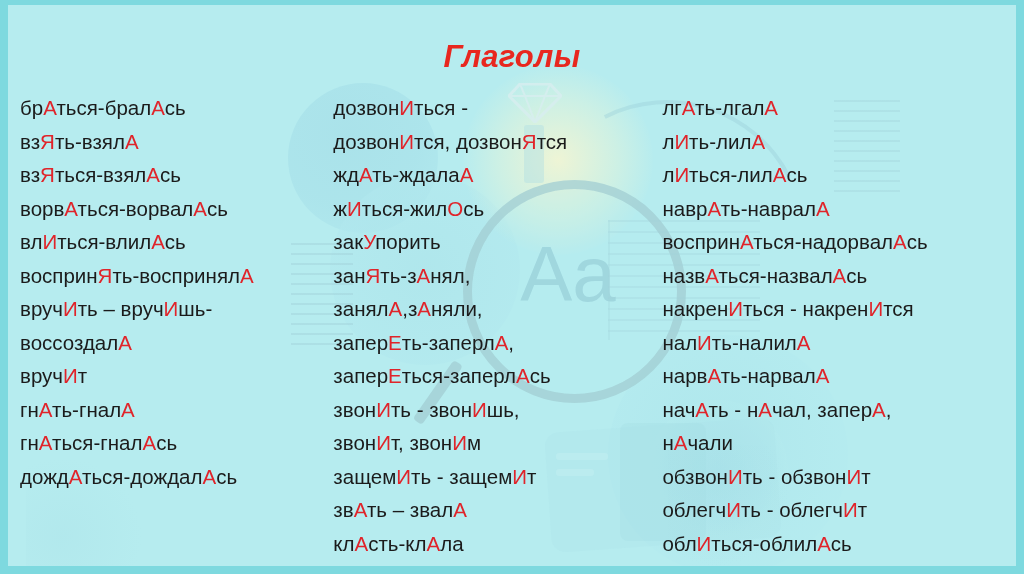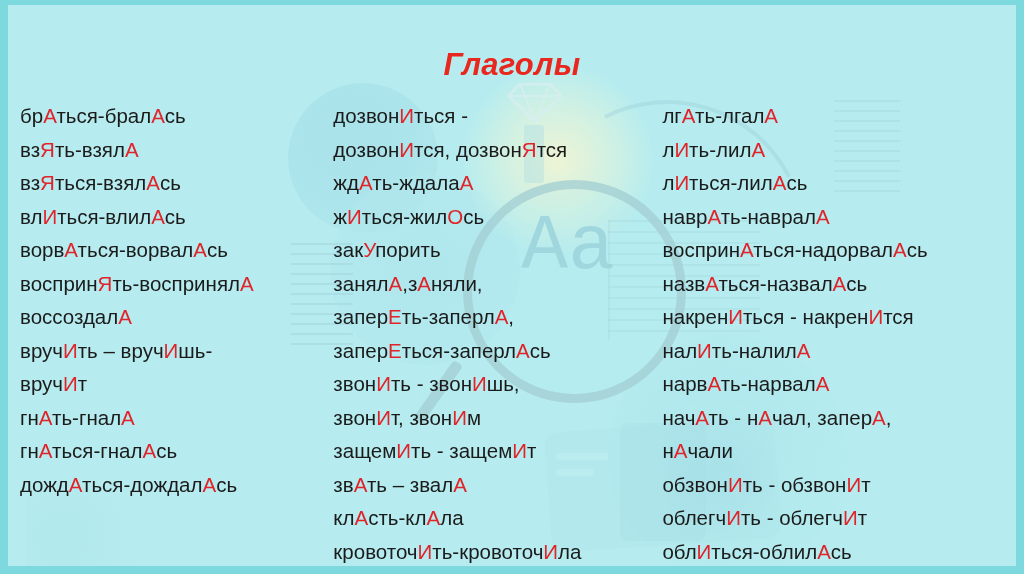--- a/index.html
+++ b/index.html
@@ -90,26 +90,26 @@
   .wm-mag-handle {
     left: 445px; top: 358px;
     width: 11px; height: 72px;
     background: #a2ced3;
     transform: rotate(35deg);
     transform-origin: top center;
     opacity: .75;
     border-radius: 4px;
   }
   .wm-aa {
-    left: 500px; top: 198px;
+    left: 500px; top: 224px;
     width: 120px;
     text-align: center;
     font-size: 78px;
     color: #9fd6de;
-    font-family: Liberation Mono, monospace;
+    font-family: Liberation Sans, sans-serif;
     opacity: .95;
   }
   .wm-book {
     left: 600px; top: 215px;
     width: 150px; height: 120px;
     background:
       repeating-linear-gradient(to bottom, rgba(160,210,218,.55) 0 2px, rgba(182,236,239,0) 2px 11px);
     opacity: .55;
     border-left: 2px solid rgba(160,210,218,.5);
   }
@@ -189,21 +189,21 @@
     position: relative;
     z-index: 5;
     height: 100%;
   }
   #title {
     text-align: center;
     font-size: 31px;
     font-weight: bold;
     font-style: italic;
     color: #e8271f;
-    margin: 12px;
+    margin: 4px;
     padding-top: 30px;
     letter-spacing: .3px;
     font-family: "Liberation Sans", sans-serif;
   }
   .columns {
     position: absolute;
     top: 82px;
     left: 0;
     right: 0;
     display: flex;
@@ -259,36 +259,37 @@
       <div class="wm wm-shape-br"></div>
     </div>
 
     <div class="content">
       <h1 id="title">Глаголы</h1>
       <div class="columns">
         <div class="col col-1" id="col-1">
             <div class="line"><span>бр</span><span class="s">А</span><span>ться-брал</span><span class="s">А</span><span>сь</span></div>
             <div class="line"><span>вз</span><span class="s">Я</span><span>ть-взял</span><span class="s">А</span></div>
             <div class="line"><span>вз</span><span class="s">Я</span><span>ться-взял</span><span class="s">А</span><span>сь</span></div>
+            <div class="line"><span>ворв</span><span class="s">А</span><span>ться-ворвал</span><span class="s">А</span><span>сь</span></div>
             <div class="line"><span>вл</span><span class="s">И</span><span>ться-влил</span><span class="s">А</span><span>сь</span></div>
-            <div class="line"><span>ворв</span><span class="s">А</span><span>ться-ворвал</span><span class="s">А</span><span>сь</span></div>
             <div class="line"><span>восприн</span><span class="s">Я</span><span>ть-воспринял</span><span class="s">А</span></div>
+            <div class="line"><span>вруч</span><span class="s">И</span><span>ть – вруч</span><span class="s">И</span><span>шь-</span></div>
             <div class="line"><span>воссоздал</span><span class="s">А</span></div>
-            <div class="line"><span>вруч</span><span class="s">И</span><span>ть – вруч</span><span class="s">И</span><span>шь-</span></div>
             <div class="line"><span>вруч</span><span class="s">И</span><span>т</span></div>
             <div class="line"><span>гн</span><span class="s">А</span><span>ть-гнал</span><span class="s">А</span></div>
             <div class="line"><span>гн</span><span class="s">А</span><span>ться-гнал</span><span class="s">А</span><span>сь</span></div>
             <div class="line"><span>дожд</span><span class="s">А</span><span>ться-дождал</span><span class="s">А</span><span>сь</span></div>
           </div>
         <div class="col col-2" id="col-2">
             <div class="line"><span>дозвон</span><span class="s">И</span><span>ться -</span></div>
             <div class="line"><span>дозвон</span><span class="s">И</span><span>тся, дозвон</span><span class="s">Я</span><span>тся</span></div>
             <div class="line"><span>жд</span><span class="s">А</span><span>ть-ждала</span><span class="s">А</span></div>
             <div class="line"><span>ж</span><span class="s">И</span><span>ться-жил</span><span class="s">О</span><span>сь</span></div>
             <div class="line"><span>зак</span><span class="s">У</span><span>порить</span></div>
+            <div class="line"><span>зан</span><span class="s">Я</span><span>ть-з</span><span class="s">А</span><span>нял,</span></div>
             <div class="line"><span>занял</span><span class="s">А</span><span>,з</span><span class="s">А</span><span>няли,</span></div>
             <div class="line"><span>запер</span><span class="s">Е</span><span>ть-заперл</span><span class="s">А</span><span>,</span></div>
             <div class="line"><span>запер</span><span class="s">Е</span><span>ться-заперл</span><span class="s">А</span><span>сь</span></div>
             <div class="line"><span>звон</span><span class="s">И</span><span>ть - звон</span><span class="s">И</span><span>шь,</span></div>
             <div class="line"><span>звон</span><span class="s">И</span><span>т, звон</span><span class="s">И</span><span>м</span></div>
             <div class="line"><span>защем</span><span class="s">И</span><span>ть - защем</span><span class="s">И</span><span>т</span></div>
             <div class="line"><span>зв</span><span class="s">А</span><span>ть – звал</span><span class="s">А</span></div>
             <div class="line"><span>кл</span><span class="s">А</span><span>сть-кл</span><span class="s">А</span><span>ла</span></div>
             <div class="line"><span>кровоточ</span><span class="s">И</span><span>ть-кровоточ</span><span class="s">И</span><span>ла</span></div>
           </div>

